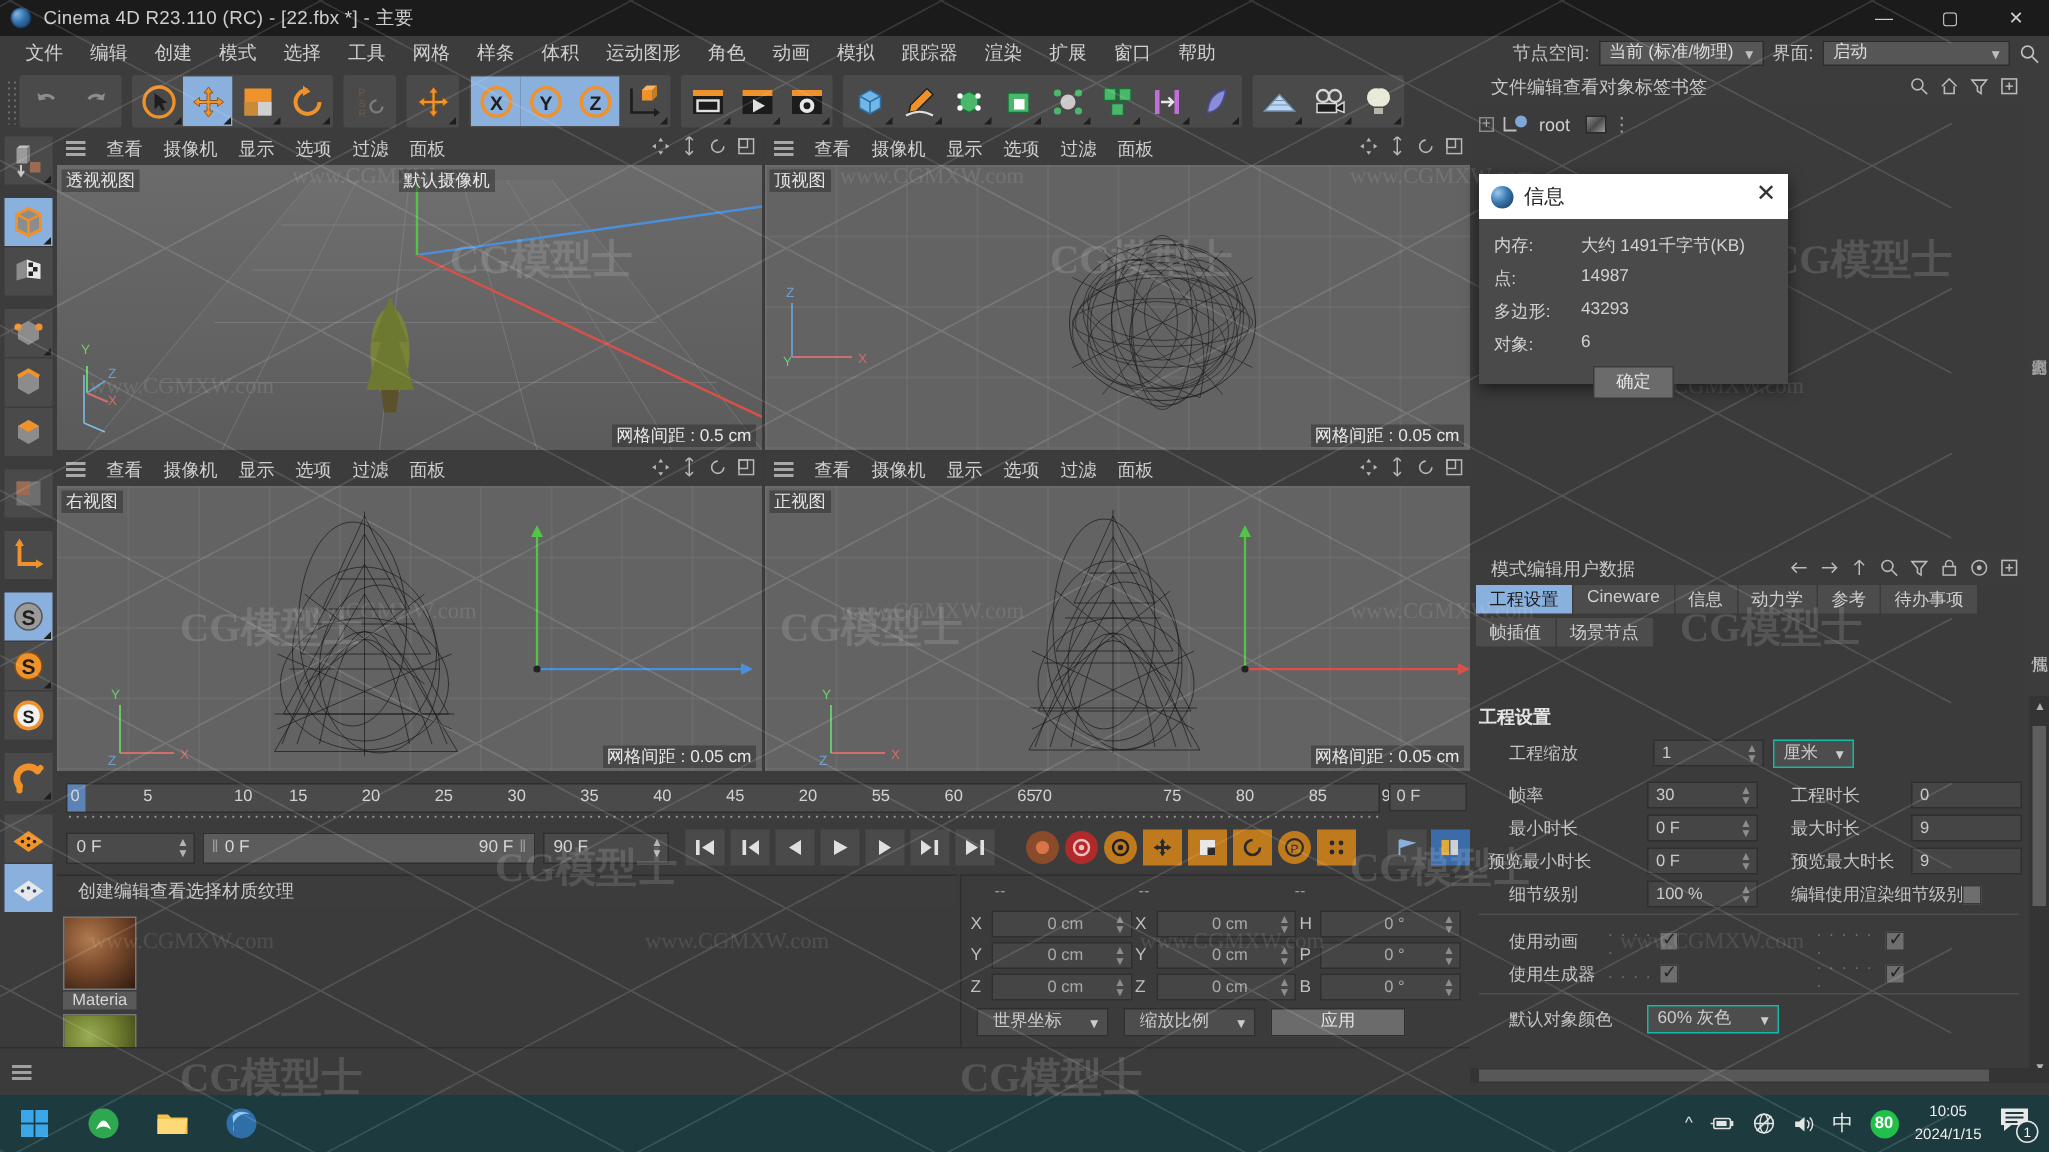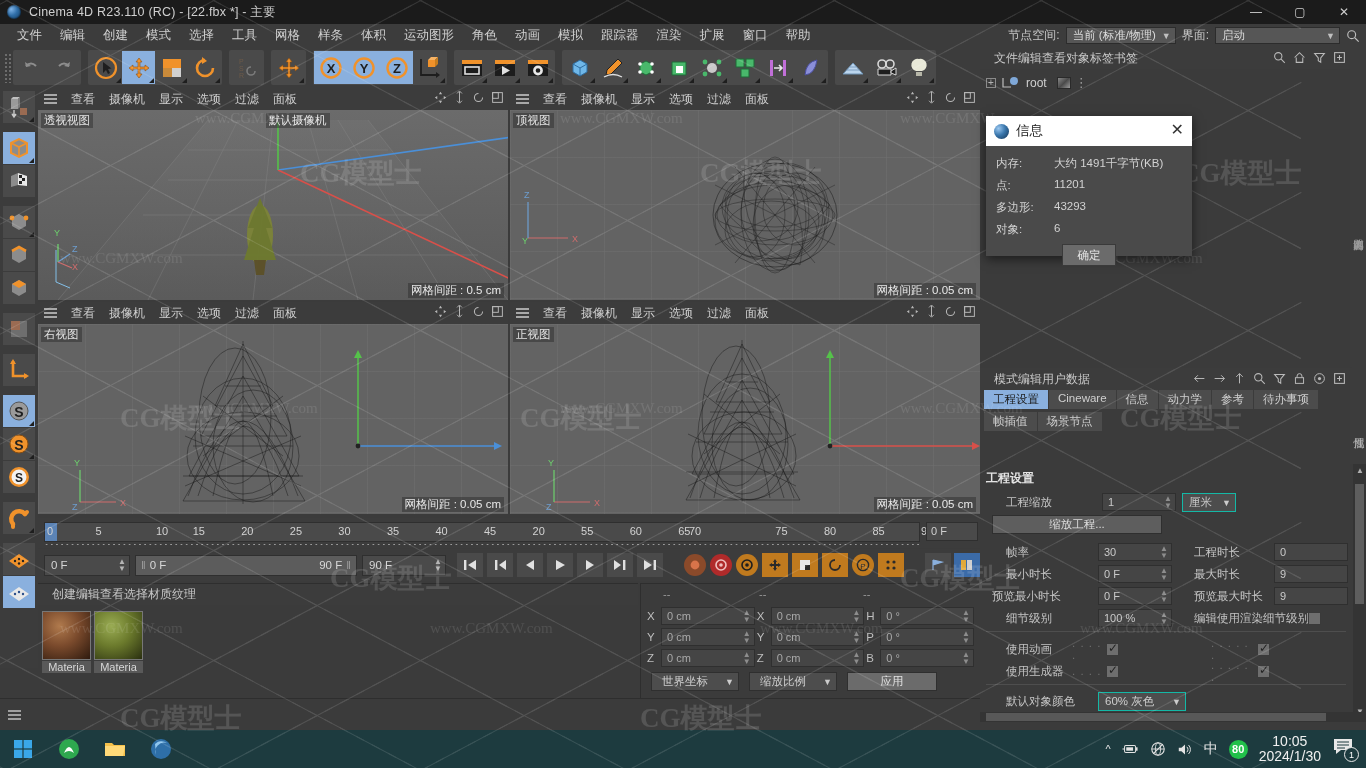--- a/index.html
+++ b/index.html
@@ -122,35 +122,35 @@
               color:#d7d7d7; line-height:19px; display:flex; justify-content:space-between;
               align-items:center; padding: 0 5px; }
   .pbtn { width: 26px; height: 24px; background:#4a4a4a; display:flex; align-items:center;
           justify-content:center; color:#dcdcdc; font-size: 12px; }
   .pbtn.round { border-radius: 50%; width:22px; height:22px; }
 
   
   .matmgr { position:absolute; left: 38px; top: 583px; width: 600px; height: 115px;
             background:#3b3b3b; border-top:1px solid #2e2e2e; }
   .mm-bar { height: 21px; background:#3c3c3c; display:flex; align-items:center; padding-left:6px; }
-  .mm-items { display:flex; padding: 6px 0 0 4px; gap: 3px; }
+  .mm-items { display:flex; padding: 6px 0 0 4px; gap: 3px; flex-direction: column; }
   .mat { width: 49px; }
   .mat .sphere { width:49px; height:49px; border:1px solid #777; }
   .mat .mname { font-size:11px; color:#d7d7d7; text-align:center; background:#595959;
                 margin-top:1px; overflow:hidden; white-space:nowrap; }
 
   
   .coord { position:absolute; left: 640px; top: 583px; width: 340px; height: 115px;
            background:#3b3b3b; border-left:1px solid #2e2e2e; border-top:1px solid #2e2e2e; }
   .coord-bar { height: 20px; display:flex; align-items:center; padding-left:6px; gap: 0; }
   .cgrid { display:grid; grid-template-columns: 12px 1fr 12px 1fr 12px 1fr; gap: 3px 2px;
            padding: 3px 6px 0 6px; align-items:center; }
   .cgrid .ax { font-size: 11.5px; color:#bfbfbf; }
   .cfld { background:#454545; border:1px solid #2f2f2f; height:18px; line-height:16px;
-          font-size:11px; color:#a9a9a9; padding-left:5px; position:relative; }
+          font-size:11px; color:#a9a9a9; padding-left:5px; position:relative;text-align:center; }
   .cfld .spin { position:absolute; right:3px; top:1px; font-size:8px; color:#8d8d8d; line-height:7px;}
   .crow2 { display:flex; gap:10px; padding: 5px 6px 0 10px; align-items:center; }
   .ccombo { background:#4d4d4d; border:1px solid #2f2f2f; height:19px; line-height:17px;
             font-size:11.5px; color:#ccc; padding: 0 16px 0 10px; position:relative; }
   .ccombo .arw { position:absolute; right:4px; top:1px; font-size:9px; }
   .capply { background:#6b6b6b; border:1px solid #2f2f2f; height:19px; line-height:17px;
             font-size:11.5px; color:#e2e2e2; width: 90px; text-align:center; }
 
   
   .objmgr { position:absolute; left: 980px; top: 47px; width: 386px; height: 320px;
@@ -225,21 +225,21 @@
                background:#343434; }
   .botscroll .thumb { position:absolute; left: 6px; top:1px; width: 340px; height:8px; background:#585858;}
 
   
   .taskbar { position:absolute; left:0; top: 730px; width:1366px; height: 38px;
              background: #1d3b3f; display:flex; align-items:center; }
   .tb-start { width: 46px; height:38px; display:flex; align-items:center; justify-content:center; }
   .tb-app { width: 46px; height:38px; display:flex; align-items:center; justify-content:center; }
   .tb-tray { position:absolute; right: 0; top:0; height: 38px; display:flex; align-items:center;
              gap: 11px; padding-right: 8px; color:#e6e6e6; font-size: 12px;}
-  .tb-clock { text-align:center; line-height: 15px; font-size: 14px; color:#f0f0f0; }
+  .tb-clock { text-align:center; line-height: 15px; font-size: 10px; color:#f0f0f0; }
   .badge-green { width: 19px; height:19px; border-radius:50%; background:#21c04a; color:#fff;
                  font-size:11px; display:flex; align-items:center; justify-content:center; font-weight:bold;}
 
   
   .wm { position:absolute; left:0; top:0; width:1366px; height:768px; pointer-events:none; z-index: 40;
         opacity:.12; }
   .wm .diag { position:absolute; width: 1700px; height:1px; background: #fff;
               background-image: repeating-linear-gradient(90deg,#fff 0 9px, transparent 9px 18px);}
   .wmtext { position:absolute; font-family:"Liberation Serif", serif; color:#fff; opacity:.10;
             font-size: 15px; white-space:nowrap; z-index: 41; pointer-events:none;}
@@ -1197,23 +1197,20 @@
         <span class="pfld" style="width:74px; margin-left:4px">
           <span>1</span>
           <span class="spin">▲<br>▼</span>
         </span>
         <span class="pcombo" style="width:54px; margin-left:6px">
           <span>厘米</span>
           <span class="arw">▼</span>
         </span>
       </div>
 
-      <div class="prow" style="padding-left:12px">
-        <span class="pbtnwide" style="width:170px">缩放工程...</span>
-      </div>
 
       <div style="height:6px"></div>
 
       <div class="prow" style="padding-left:26px">
         <span class="plabel" style="width:92px">帧率</span>
         <span class="pfld" style="width:74px">
           <span>30</span>
           <span class="spin">▲<br>▼</span>
         </span>
         <span class="plabel" style="width:102px; padding-left:22px">工程时长</span>
@@ -1299,21 +1296,21 @@
       <span class="t">信息</span>
       <span class="dlg-x">✕</span>
     </div>
     <div class="dlg-body">
       <div class="dlg-row">
         <span class="k">内存:</span>
         <span>大约 1491千字节(KB)</span>
       </div>
       <div class="dlg-row">
         <span class="k">点:</span>
-        <span>11201</span>
+        <span>14987</span>
       </div>
       <div class="dlg-row">
         <span class="k">多边形:</span>
         <span>43293</span>
       </div>
       <div class="dlg-row">
         <span class="k">对象:</span>
         <span>6</span>
       </div>
       <div class="dlg-ok">确定</div>
@@ -1430,21 +1427,21 @@
         <line x1="3.5" y1="14.5" x2="14.5" y2="3.5" stroke="#e4e4e4" stroke-width="1.2"></line>
       </svg>
       <svg width="16" height="15" viewBox="0 0 18 16">
         <path d="M2 6 L5 6 L9 2.5 L9 13.5 L5 10 L2 10 Z" fill="#e4e4e4"></path>
         <path d="M11 5 A4 4 0 0 1 11 11 M13 3 A7 7 0 0 1 13 13" fill="none" stroke="#e4e4e4" stroke-width="1.1"></path>
       </svg>
       <span style="font-size:14px">中</span>
       <span class="badge-green">80</span>
       <div class="tb-clock">
         <div>10:05</div>
-        <div>2024/1/30</div>
+        <div>2024/1/15</div>
       </div>
       <div style="position:relative; width:26px; height:24px;">
         <svg width="22" height="20" viewBox="0 0 22 20">
           <path d="M2 2 L20 2 L20 13 L9 13 L4 17 L4 13 L2 13 Z" fill="#e8e8e8"></path>
           <path d="M5 5 L17 5 M5 8 L17 8 M5 11 L13 11" stroke="#1d3b3f" stroke-width="1.2"></path>
         </svg>
         <span style="position:absolute; right:-1px; bottom:-1px; width:15px; height:15px; border-radius:50%;
                      background:#1d3b3f; border:1.4px solid #e8e8e8; color:#fff; font-size:9px;
                      display:flex; align-items:center; justify-content:center;">1</span>
       </div>

